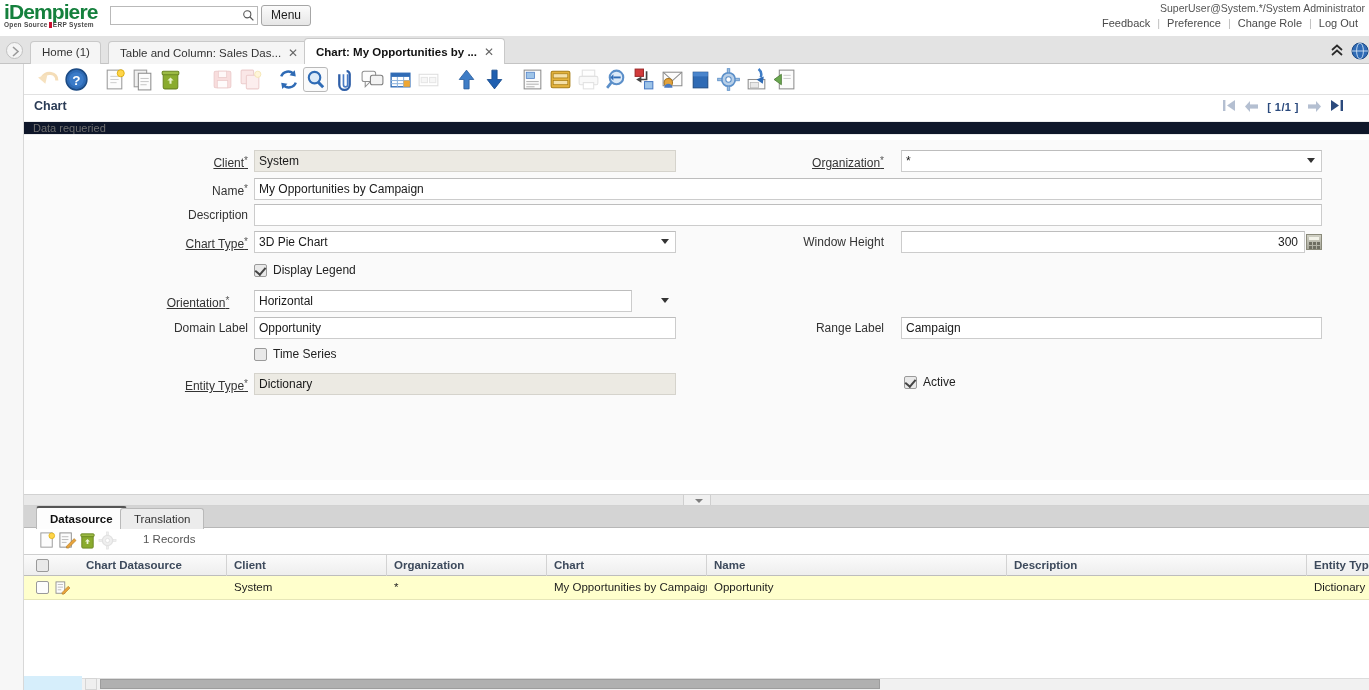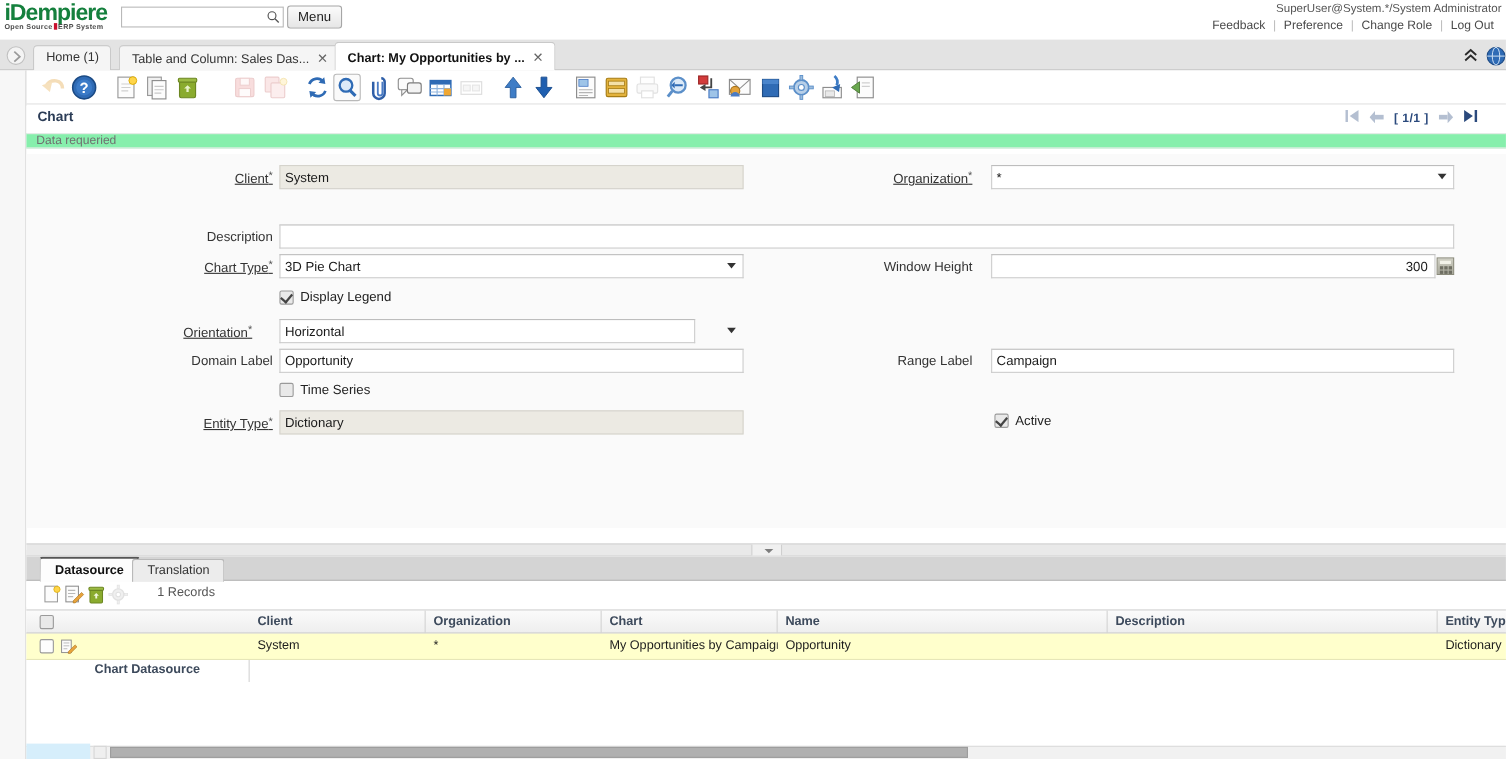--- a/index.html
+++ b/index.html
@@ -76,21 +76,21 @@
   .winbody { position:absolute; left:24px; top:96px; width:1345px; height:404px; background:#fff; }
   .section-title {
     position:absolute; left:0px; top:0px; height:20px; width:1345px;
     font-size:12.5px; font-weight:bold; color:#2b3c56; padding:3px 0 0 10px;
   }
   .nav-row { position:absolute; right:26px; top:4px; font-size:11px; color:#2b4a7d; }
   .nav-row .arw { display:inline-block; margin:0 6px; vertical-align:-1px; }
   .nav-row .page { font-weight:bold; color:#2b4a7d; letter-spacing:0.4px; }
   .statusline {
     position:absolute; left:0; top:25px; width:1345px; height:14px;
-    background:#86efac; border-top:1px solid #ececec; border-bottom:1px solid #ececec;
+    background:#0f172a; border-top:1px solid #ececec; border-bottom:1px solid #ececec;
     font-size:11px; color:#707070; padding-left:9px;
   }
 
   
   .form { position:absolute; left:0; top:44px; width:1345px; height:340px; background:#fafafa; }
   .fieldrow { position:absolute; height:22px; }
   .flabel { position:absolute; text-align:right; font-size:12px; color:#333; line-height:22px; }
   .flabel.link { text-decoration:underline; }
   .flabel .req { color:#555; font-size:10px; vertical-align:3px; }
   .fin {
@@ -478,20 +478,26 @@
         <input class="fin ro" style="left: 230px; width: 422px;" readonly="" value="System">
         <div class="flabel link" style="left:740px; width:120px;">
           <span>Organization</span><span class="req">*</span>
         </div>
         <div class="selwrap" style="left:877px; width:421px;">
           <input class="fin" style="left: 0px; width: 421px; padding-right: 20px;" value="*">
           <span class="caret"></span>
         </div>
       </div>
 
+      <div class="fieldrow" style="left:0; top:38px; width:1345px;">
+        <div class="flabel" style="left:124px; width:100px;">
+          <span>Name</span><span class="req">*</span>
+        </div>
+        <input class="fin" style="left: 230px; width: 1068px;" value="My Opportunities by Campaign">
+      </div>
 
       <div class="fieldrow" style="left:0; top:64px; width:1345px;">
         <div class="flabel" style="left:110px; width:114px;">Description</div>
         <input class="fin" style="left: 230px; width: 1068px;" value="">
       </div>
 
       <div class="fieldrow" style="left:0; top:91px; width:1345px;">
         <div class="flabel link" style="left:124px; width:100px;">
           <span>Chart Type</span><span class="req">*</span>
         </div>
@@ -601,21 +607,21 @@
               <rect x="15.8" y="9" width="3.2" height="2"></rect>
           </g>
         </svg>
       </div>
       <div class="reccount">1 Records</div>
     </div>
 
     <div class="grid">
       <div class="ghead">
         <div class="hcb"></div>
-        <div class="gh" style="left:55px; width:148px;margin-top:44px;">Chart Datasource</div>
+        <div class="gh" style="left:55px; width:148px;">Chart Datasource</div>
         <div class="gh" style="left:203px; width:160px;">Client</div>
         <div class="gh" style="left:363px; width:160px;">Organization</div>
         <div class="gh" style="left:523px; width:160px;">Chart</div>
         <div class="gh" style="left:683px; width:300px;">Name</div>
         <div class="gh" style="left:983px; width:300px;">Description</div>
         <div class="gh" style="left:1283px; width:120px; border-right:none;">Entity Type</div>
       </div>
 
       <div class="grow">
         <div class="gcb"></div>

